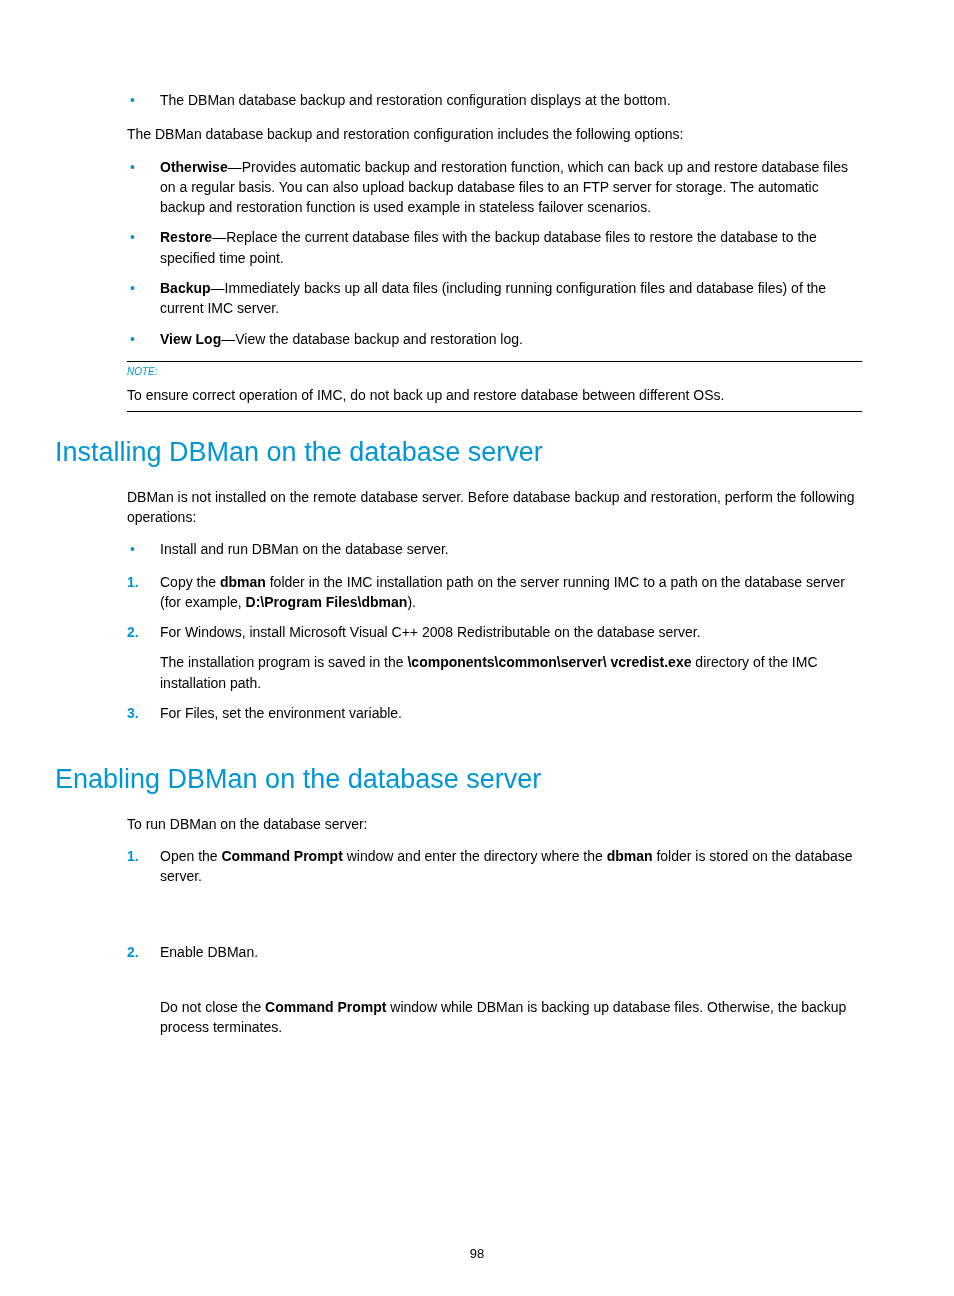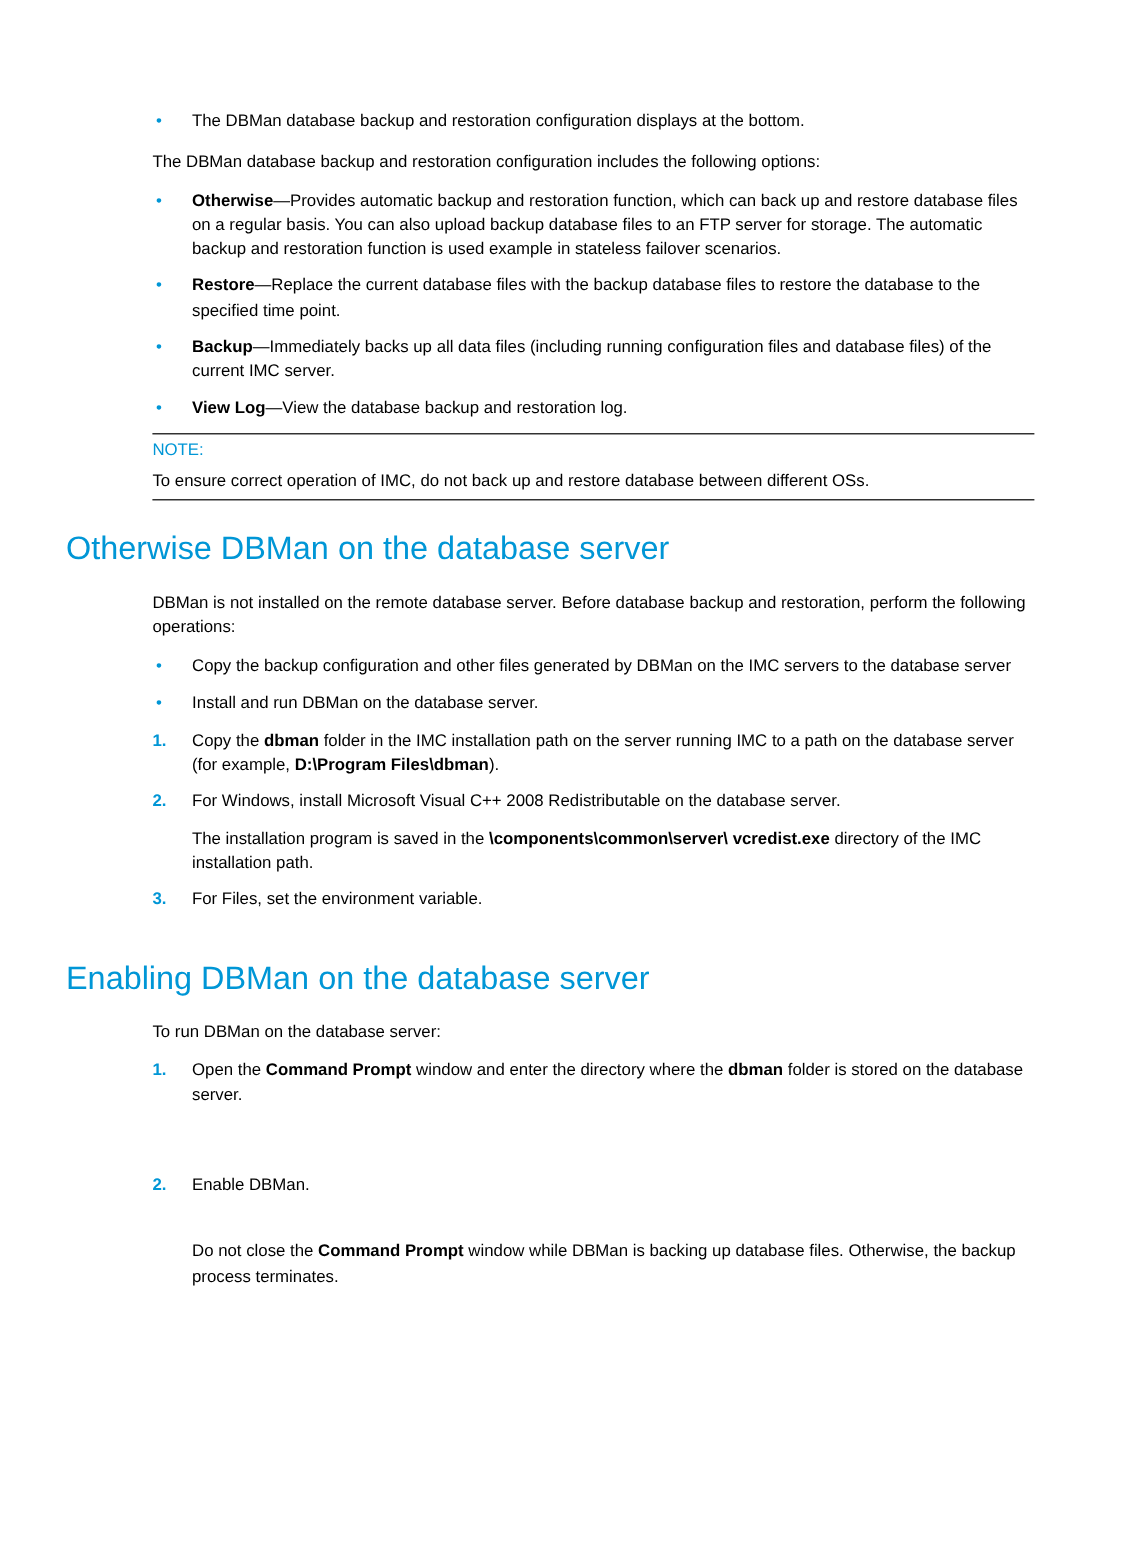--- a/index.html
+++ b/index.html
@@ -46,22 +46,23 @@
     margin-top: 8px;
     margin-bottom: 24px;
   }
   .note-hr {
     border: none;
     border-top: 1px solid #000;
     margin: 0;
   }
   .note-label {
     color: #0096d6;
-    font-size: 14px;
+    font-size: 10px;
     padding: 4px 0;
+    font-style: italic;
   }
   .note-content {
     font-size: 14px;
     padding: 4px 0 6px 0;
     line-height: 1.45;
   }
   h2 {
     color: #0096d6;
     font-weight: normal;
     font-size: 27px;
@@ -115,26 +116,25 @@
     <li><span class="bold">View Log</span><span>—View the database backup and restoration log.</span></li>
   </ul>
 
   <div class="note-box">
     <hr class="note-hr">
     <div class="note-label">NOTE:</div>
     <div class="note-content">To ensure correct operation of IMC, do not back up and restore database between different OSs.</div>
     <hr class="note-hr">
   </div>
 
-  <h2>Otherwise DBMan on the database server</h2>
+  <h2>Installing DBMan on the database server</h2>
 
   <p class="body-text">DBMan is not installed on the remote database server. Before database backup and restoration, perform the following operations:</p>
 
   <ul class="bullet-list">
-    <li>Copy the backup configuration and other files generated by DBMan on the IMC servers to the database server</li>
     <li>Install and run DBMan on the database server.</li>
   </ul>
 
 
   <ol class="numbered-list">
     <li>
       <span class="num">1.</span>
       <span>Copy the </span><span class="bold">dbman</span><span> folder in the IMC installation path on the server running IMC to a path on the database server (for example, </span><span class="bold">D:\Program Files\dbman</span><span>).</span>
     </li>
     <li>
@@ -161,13 +161,14 @@
     </li>
     <li>
       <span class="num">2.</span>
       <span>Enable DBMan.</span>
       <div class="sub" style="margin-top:35px">
         <span>Do not close the </span><span class="bold">Command Prompt</span><span> window while DBMan is backing up database files. Otherwise, the backup process terminates.</span>
       </div>
     </li>
   </ol>
 
+  <div class="page-number">98</div>
 </div>
 
 </body></html>

